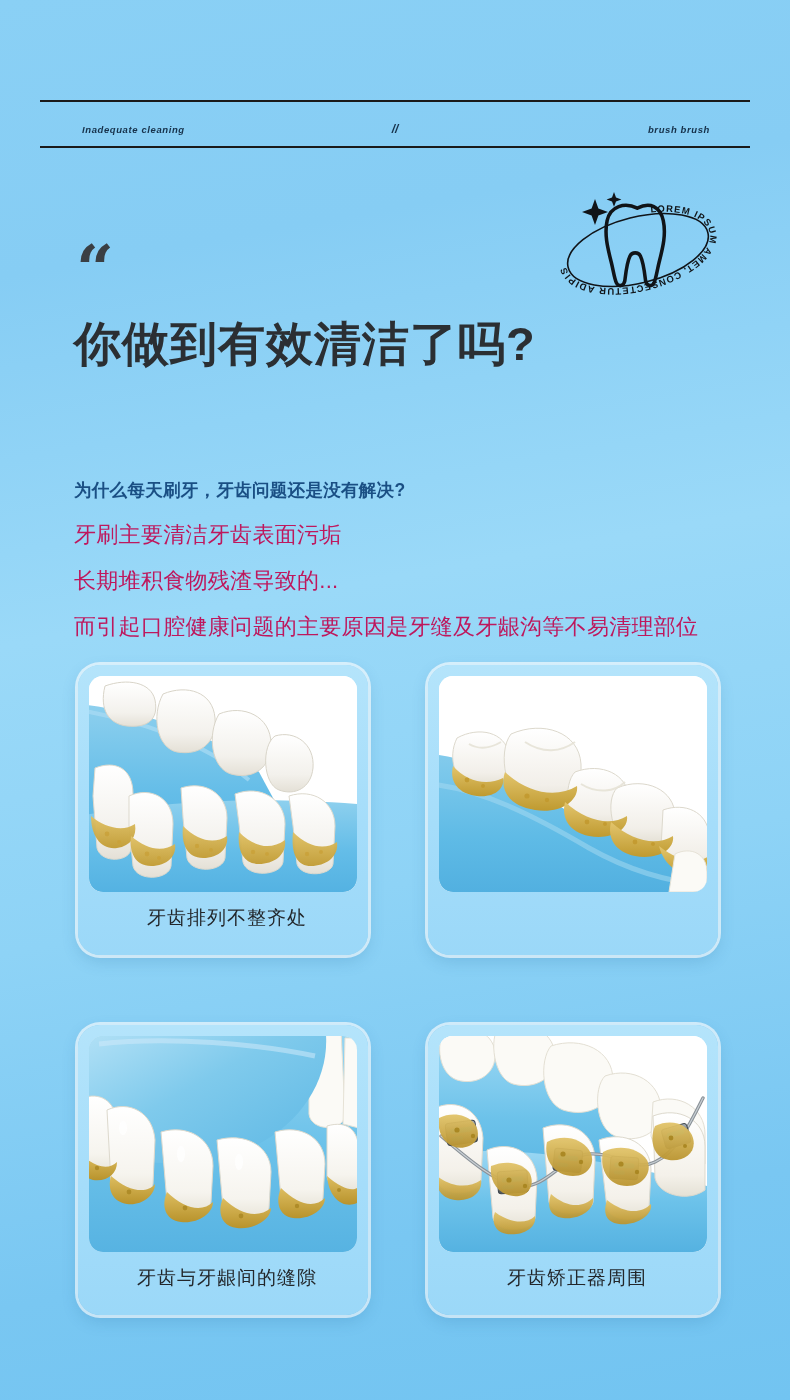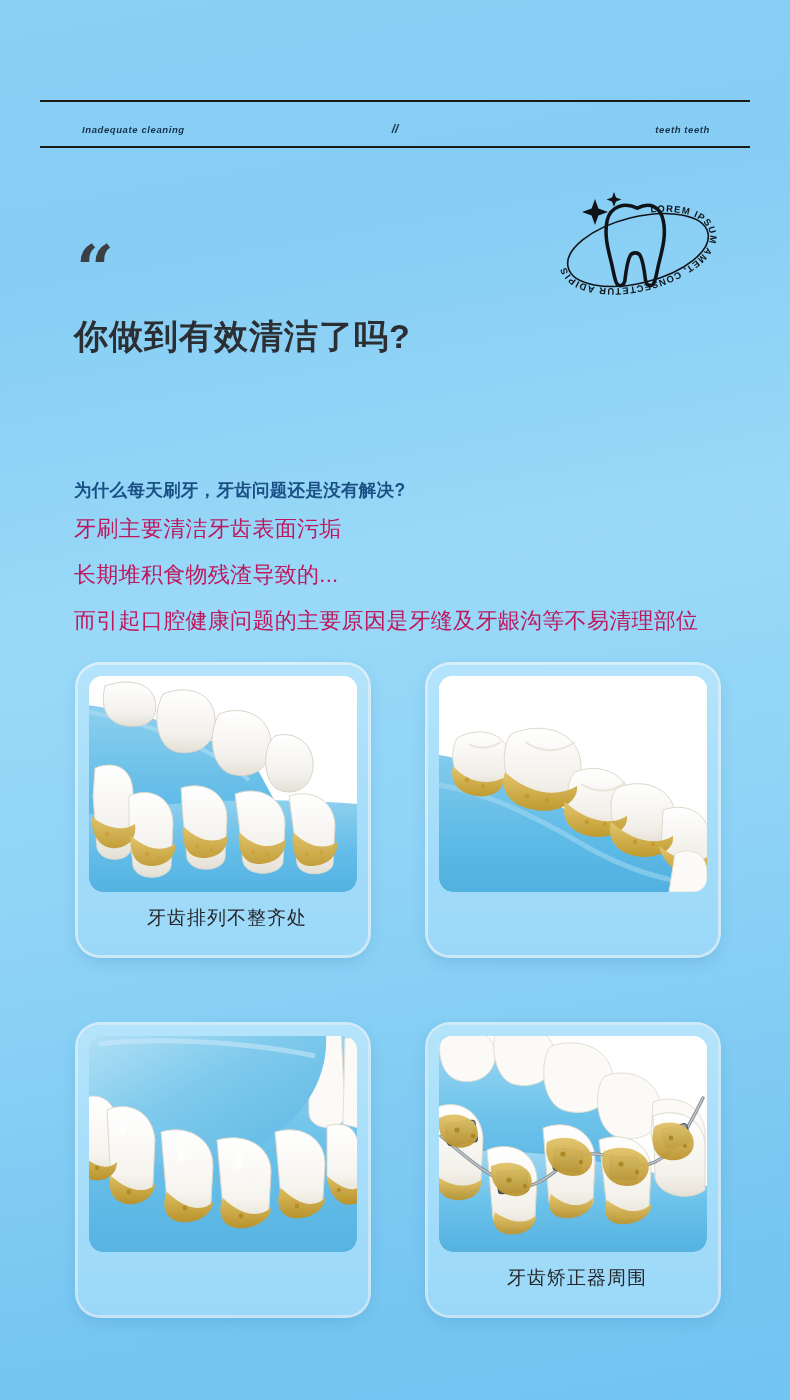--- a/index.html
+++ b/index.html
@@ -27,27 +27,27 @@
 
   
   .badge{ position:absolute; left:548px; top:182px; width:176px; height:128px; }
   .badge svg{ display:block; width:176px; height:128px; }
 
   
   .quote{ position:absolute; left:76px; top:236px; font-size:66px; line-height:1;
           font-weight:bold; color:#3a3f44; font-family:"DejaVu Serif",serif;
           letter-spacing:-3px; }
   .heading{ position:absolute; left:74px; top:316px; width:600px;
-            font-size:34px; line-height:1.18; font-weight:bold; color:#2b2f33;
+            font-size:47px; line-height:1.18; font-weight:bold; color:#2b2f33;
             letter-spacing:1px; }
 
   
   .copy{ position:absolute; left:74px; top:478px; width:640px; }
   .copy .lead{ font-size:17.5px; font-weight:bold; color:#1a4f84;
-               letter-spacing:.3px; margin-bottom:12px; }
+               letter-spacing:.3px; margin-bottom:18px; }
   .copy .ln{ font-size:22px; color:#be185d; letter-spacing:.3px;
              margin-bottom:16px; }
 
   
   .grid{ position:absolute; left:0; top:660px; width:790px; }
   .card{ position:absolute; width:290px; height:290px; border-radius:22px;
          background:linear-gradient(180deg,#b4e4fb 0%,#a5ddfa 55%,#9bd8f8 100%);
          box-shadow:0 0 0 3px rgba(255,255,255,.62),
                     0 6px 16px rgba(40,110,160,.22);
          padding:11px 3px 0 11px; }
@@ -68,21 +68,21 @@
 <body>
 
 <div class="page">
 
   <div class="header">
     <div class="rule top"></div>
     <div class="rule bottom"></div>
     <div class="hdr-row">
       <div class="hdr-left"><span class="hdr-txt">Inadequate cleaning</span></div>
       <div class="hdr-mid"><span class="hdr-txt">//</span></div>
-      <div class="hdr-right"><span class="hdr-txt">teeth teeth</span></div>
+      <div class="hdr-right"><span class="hdr-txt">brush brush</span></div>
     </div>
   </div>
 
   <div class="badge">
     <svg viewBox="0 0 176 128" xmlns="http://www.w3.org/2000/svg">
       <defs>
         <path id="ring" d="M 18,82 A 72,34 -14 1 1 162,54 A 72,34 -14 1 1 18,82 Z"></path>
       </defs>
 
       <ellipse cx="90" cy="68" rx="72" ry="33" transform="rotate(-14 90 68)" fill="none" stroke="#101418" stroke-width="1.6"></ellipse>
@@ -311,20 +311,21 @@
               <circle cx="8" cy="132" r="2.2"></circle>
                 <circle cx="40" cy="156" r="2.4"></circle>
               <circle cx="96" cy="172" r="2.4"></circle>
                 <circle cx="152" cy="180" r="2.4"></circle>
               <circle cx="208" cy="170" r="2.2"></circle>
                 <circle cx="250" cy="154" r="2"></circle>
             </g>
           </svg>
         </div>
       </div>
+      <div class="cap">牙齿与牙龈间的缝隙</div>
     </div>
 
     <div class="card c4">
       <div class="thumb">
         <div class="ill">
           <svg viewBox="0 0 268 216" preserveAspectRatio="xMidYMid slice">
             <defs>
               <linearGradient id="g4gum" x1="0" y1="0" x2="0" y2="1">
                 <stop offset="0" stop-color="#9ad7f3"></stop>
                   <stop offset=".5" stop-color="#6cc2ea"></stop>

